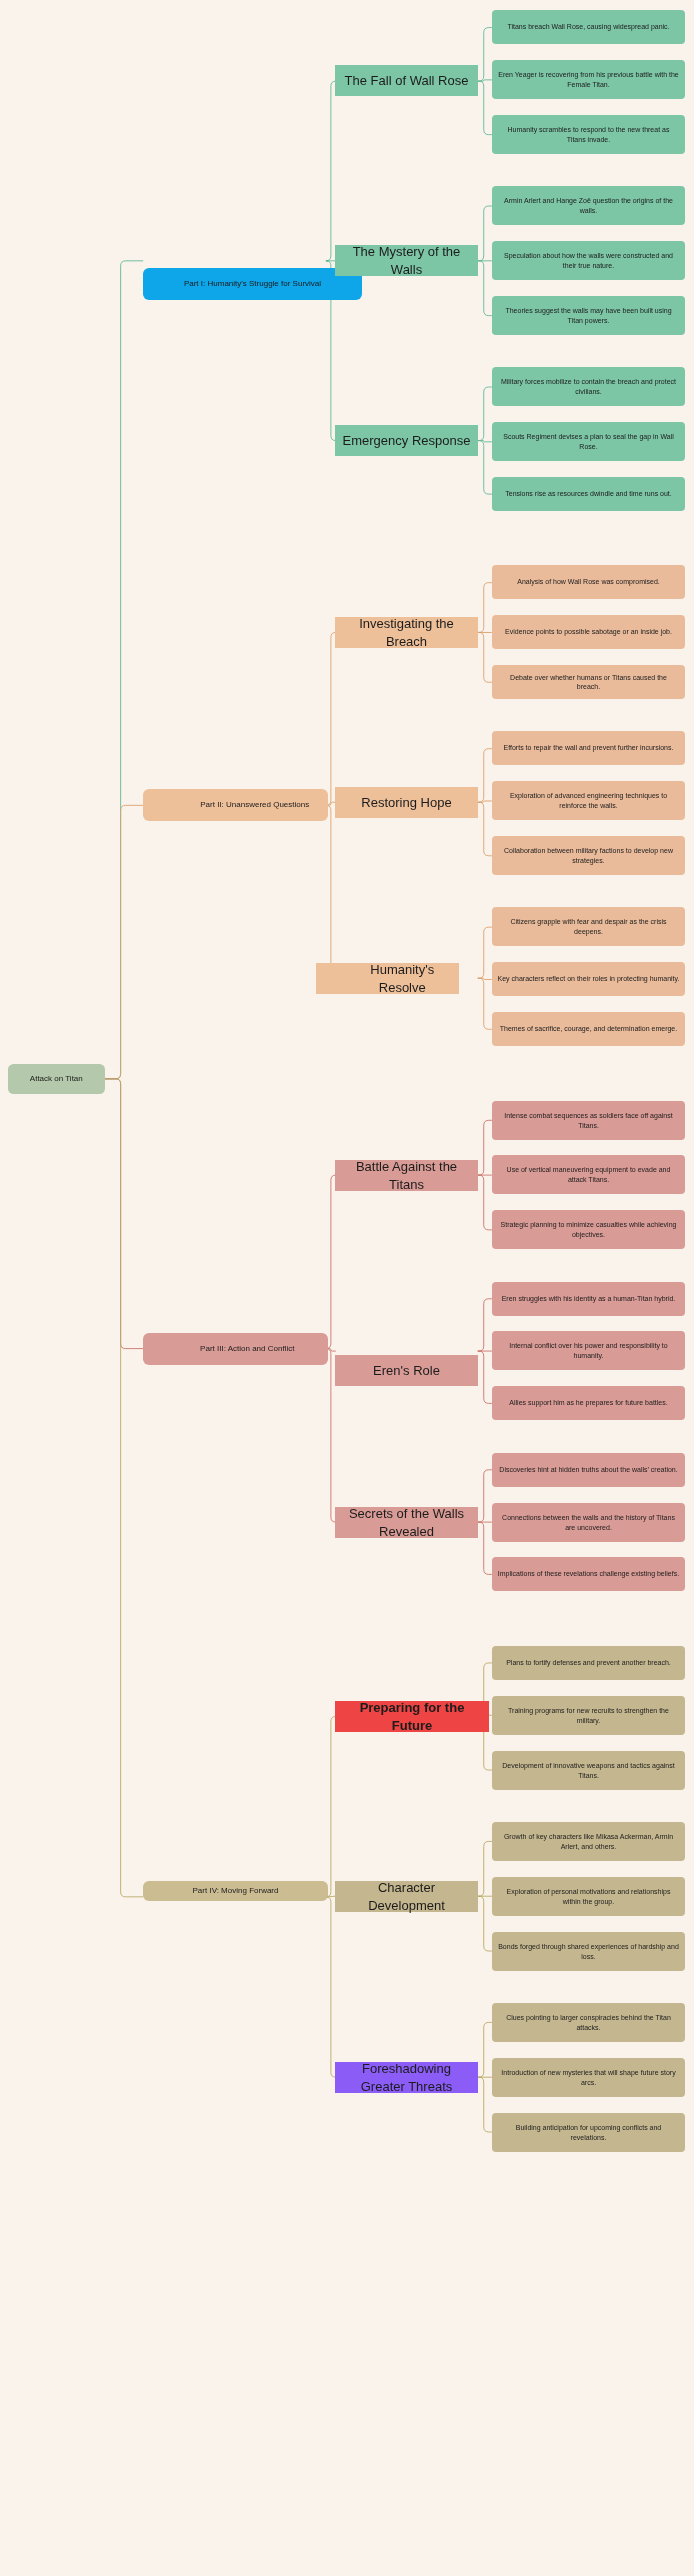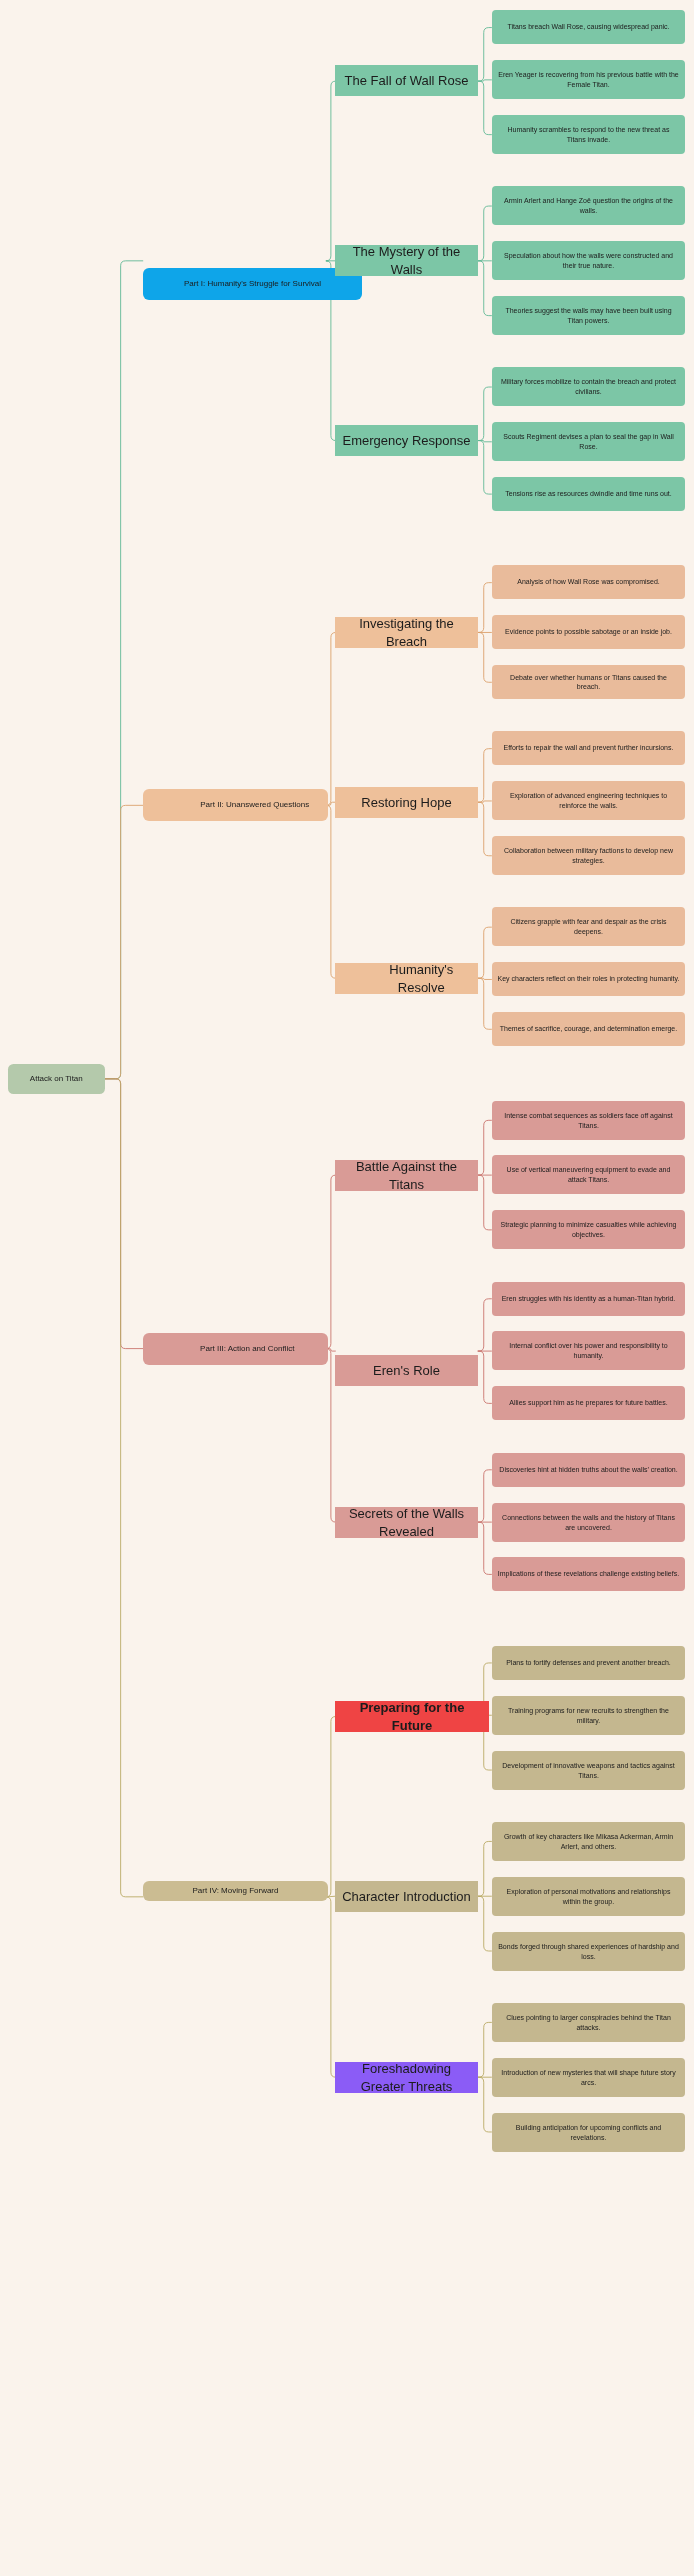--- a/index.html
+++ b/index.html
@@ -135,21 +135,21 @@
       <div class="node lvl3" style="left: 492px; top: 477px; width: 193px; height: 34px; background: rgb(124, 198, 166);">Tensions rise as resources dwindle and time runs out.</div>
       <div class="node lvl1" style="left: 143px; top: 789px; width: 185px; height: 32px; background: rgb(238, 192, 154); padding-left: 44px;">Part II: Unanswered Questions</div>
       <div class="node lvl2" style="left: 335px; top: 617px; width: 143px; height: 31px; background: rgb(238, 192, 154);">Investigating the Breach</div>
       <div class="node lvl3" style="left: 492px; top: 565px; width: 193px; height: 34px; background: rgb(233, 187, 155);">Analysis of how Wall Rose was compromised.</div>
       <div class="node lvl3" style="left: 492px; top: 615px; width: 193px; height: 34px; background: rgb(233, 187, 155);">Evidence points to possible sabotage or an inside job.</div>
       <div class="node lvl3" style="left: 492px; top: 665px; width: 193px; height: 34px; background: rgb(233, 187, 155);">Debate over whether humans or Titans caused the breach.</div>
       <div class="node lvl2" style="left: 335px; top: 787px; width: 143px; height: 31px; background: rgb(238, 192, 154);">Restoring Hope</div>
       <div class="node lvl3" style="left: 492px; top: 731px; width: 193px; height: 34px; background: rgb(233, 187, 155);">Efforts to repair the wall and prevent further incursions.</div>
       <div class="node lvl3" style="left: 492px; top: 781px; width: 193px; height: 39px; background: rgb(233, 187, 155);">Exploration of advanced engineering techniques to reinforce the walls.</div>
       <div class="node lvl3" style="left: 492px; top: 836px; width: 193px; height: 39px; background: rgb(233, 187, 155);">Collaboration between military factions to develop new strategies.</div>
-      <div class="node lvl2" style="left: 335px; top: 963px; width: 143px; height: 31px; background: rgb(238, 192, 154); padding-left: 35px;">Humanity's Resolve</div>
+      <div class="node lvl2" style="left: 316px; top: 963px; width: 143px; height: 31px; background: rgb(238, 192, 154); padding-left: 35px;">Humanity's Resolve</div>
       <div class="node lvl3" style="left: 492px; top: 907px; width: 193px; height: 39px; background: rgb(233, 187, 155);">Citizens grapple with fear and despair as the crisis deepens.</div>
       <div class="node lvl3" style="left: 492px; top: 962px; width: 193px; height: 34px; background: rgb(233, 187, 155);">Key characters reflect on their roles in protecting humanity.</div>
       <div class="node lvl3" style="left: 492px; top: 1012px; width: 193px; height: 34px; background: rgb(233, 187, 155);">Themes of sacrifice, courage, and determination emerge.</div>
       <div class="node lvl1" style="left: 143px; top: 1333px; width: 185px; height: 32px; background: rgb(217, 155, 150); padding-left: 29px;">Part III: Action and Conflict</div>
       <div class="node lvl2" style="left: 335px; top: 1160px; width: 143px; height: 31px; background: rgb(217, 155, 150);">Battle Against the Titans</div>
       <div class="node lvl3" style="left: 492px; top: 1101px; width: 193px; height: 39px; background: rgb(217, 155, 150);">Intense combat sequences as soldiers face off against Titans.</div>
       <div class="node lvl3" style="left: 492px; top: 1155px; width: 193px; height: 39px; background: rgb(217, 155, 150);">Use of vertical maneuvering equipment to evade and attack Titans.</div>
       <div class="node lvl3" style="left: 492px; top: 1210px; width: 193px; height: 39px; background: rgb(217, 155, 150);">Strategic planning to minimize casualties while achieving objectives.</div>
       <div class="node lvl2" style="left: 335px; top: 1336px; width: 143px; height: 31px; background: rgb(217, 155, 150); margin-top: 19px;">Eren's Role</div>
       <div class="node lvl3" style="left: 492px; top: 1282px; width: 193px; height: 34px; background: rgb(217, 155, 150);">Eren struggles with his identity as a human-Titan hybrid.</div>
@@ -157,21 +157,21 @@
       <div class="node lvl3" style="left: 492px; top: 1386px; width: 193px; height: 34px; background: rgb(217, 155, 150);">Allies support him as he prepares for future battles.</div>
       <div class="node lvl2" style="left: 335px; top: 1507px; width: 143px; height: 31px; background: rgb(217, 155, 150);">Secrets of the Walls Revealed</div>
       <div class="node lvl3" style="left: 492px; top: 1453px; width: 193px; height: 34px; background: rgb(217, 155, 150);">Discoveries hint at hidden truths about the walls’ creation.</div>
       <div class="node lvl3" style="left: 492px; top: 1503px; width: 193px; height: 39px; background: rgb(217, 155, 150);">Connections between the walls and the history of Titans are uncovered.</div>
       <div class="node lvl3" style="left: 492px; top: 1557px; width: 193px; height: 34px; background: rgb(217, 155, 150);">Implications of these revelations challenge existing beliefs.</div>
       <div class="node lvl1" style="left: 143px; top: 1881px; width: 185px; height: 20px; background: rgb(203, 188, 146);">Part IV: Moving Forward</div>
       <div class="node lvl2" style="left: 335px; top: 1701px; width: 154px; height: 31px; background: #ef4444; font-weight: bold;">Preparing for the Future</div>
       <div class="node lvl3" style="left: 492px; top: 1646px; width: 193px; height: 34px; background: rgb(196, 183, 143);">Plans to fortify defenses and prevent another breach.</div>
       <div class="node lvl3" style="left: 492px; top: 1696px; width: 193px; height: 39px; background: rgb(196, 183, 143);">Training programs for new recruits to strengthen the military.</div>
       <div class="node lvl3" style="left: 492px; top: 1751px; width: 193px; height: 39px; background: rgb(196, 183, 143);">Development of innovative weapons and tactics against Titans.</div>
-      <div class="node lvl2" style="left: 335px; top: 1881px; width: 143px; height: 31px; background: rgb(196, 183, 143);">Character Introduction</div>
+      <div class="node lvl2" style="left: 335px; top: 1881px; width: 143px; height: 31px; background: rgb(196, 183, 143);">Character Development</div>
       <div class="node lvl3" style="left: 492px; top: 1822px; width: 193px; height: 39px; background: rgb(196, 183, 143);">Growth of key characters like Mikasa Ackerman, Armin Arlert, and others.</div>
       <div class="node lvl3" style="left: 492px; top: 1877px; width: 193px; height: 39px; background: rgb(196, 183, 143);">Exploration of personal motivations and relationships within the group.</div>
       <div class="node lvl3" style="left: 492px; top: 1932px; width: 193px; height: 39px; background: rgb(196, 183, 143);">Bonds forged through shared experiences of hardship and loss.</div>
       <div class="node lvl2" style="left: 335px; top: 2062px; width: 143px; height: 31px; background: #8b5cf6;">Foreshadowing Greater Threats</div>
       <div class="node lvl3" style="left: 492px; top: 2003px; width: 193px; height: 39px; background: rgb(196, 183, 143);">Clues pointing to larger conspiracies behind the Titan attacks.</div>
       <div class="node lvl3" style="left: 492px; top: 2058px; width: 193px; height: 39px; background: rgb(196, 183, 143);">Introduction of new mysteries that will shape future story arcs.</div>
       <div class="node lvl3" style="left: 492px; top: 2113px; width: 193px; height: 39px; background: rgb(196, 183, 143);">Building anticipation for upcoming conflicts and revelations.</div>
     </div>
 </div>
 

